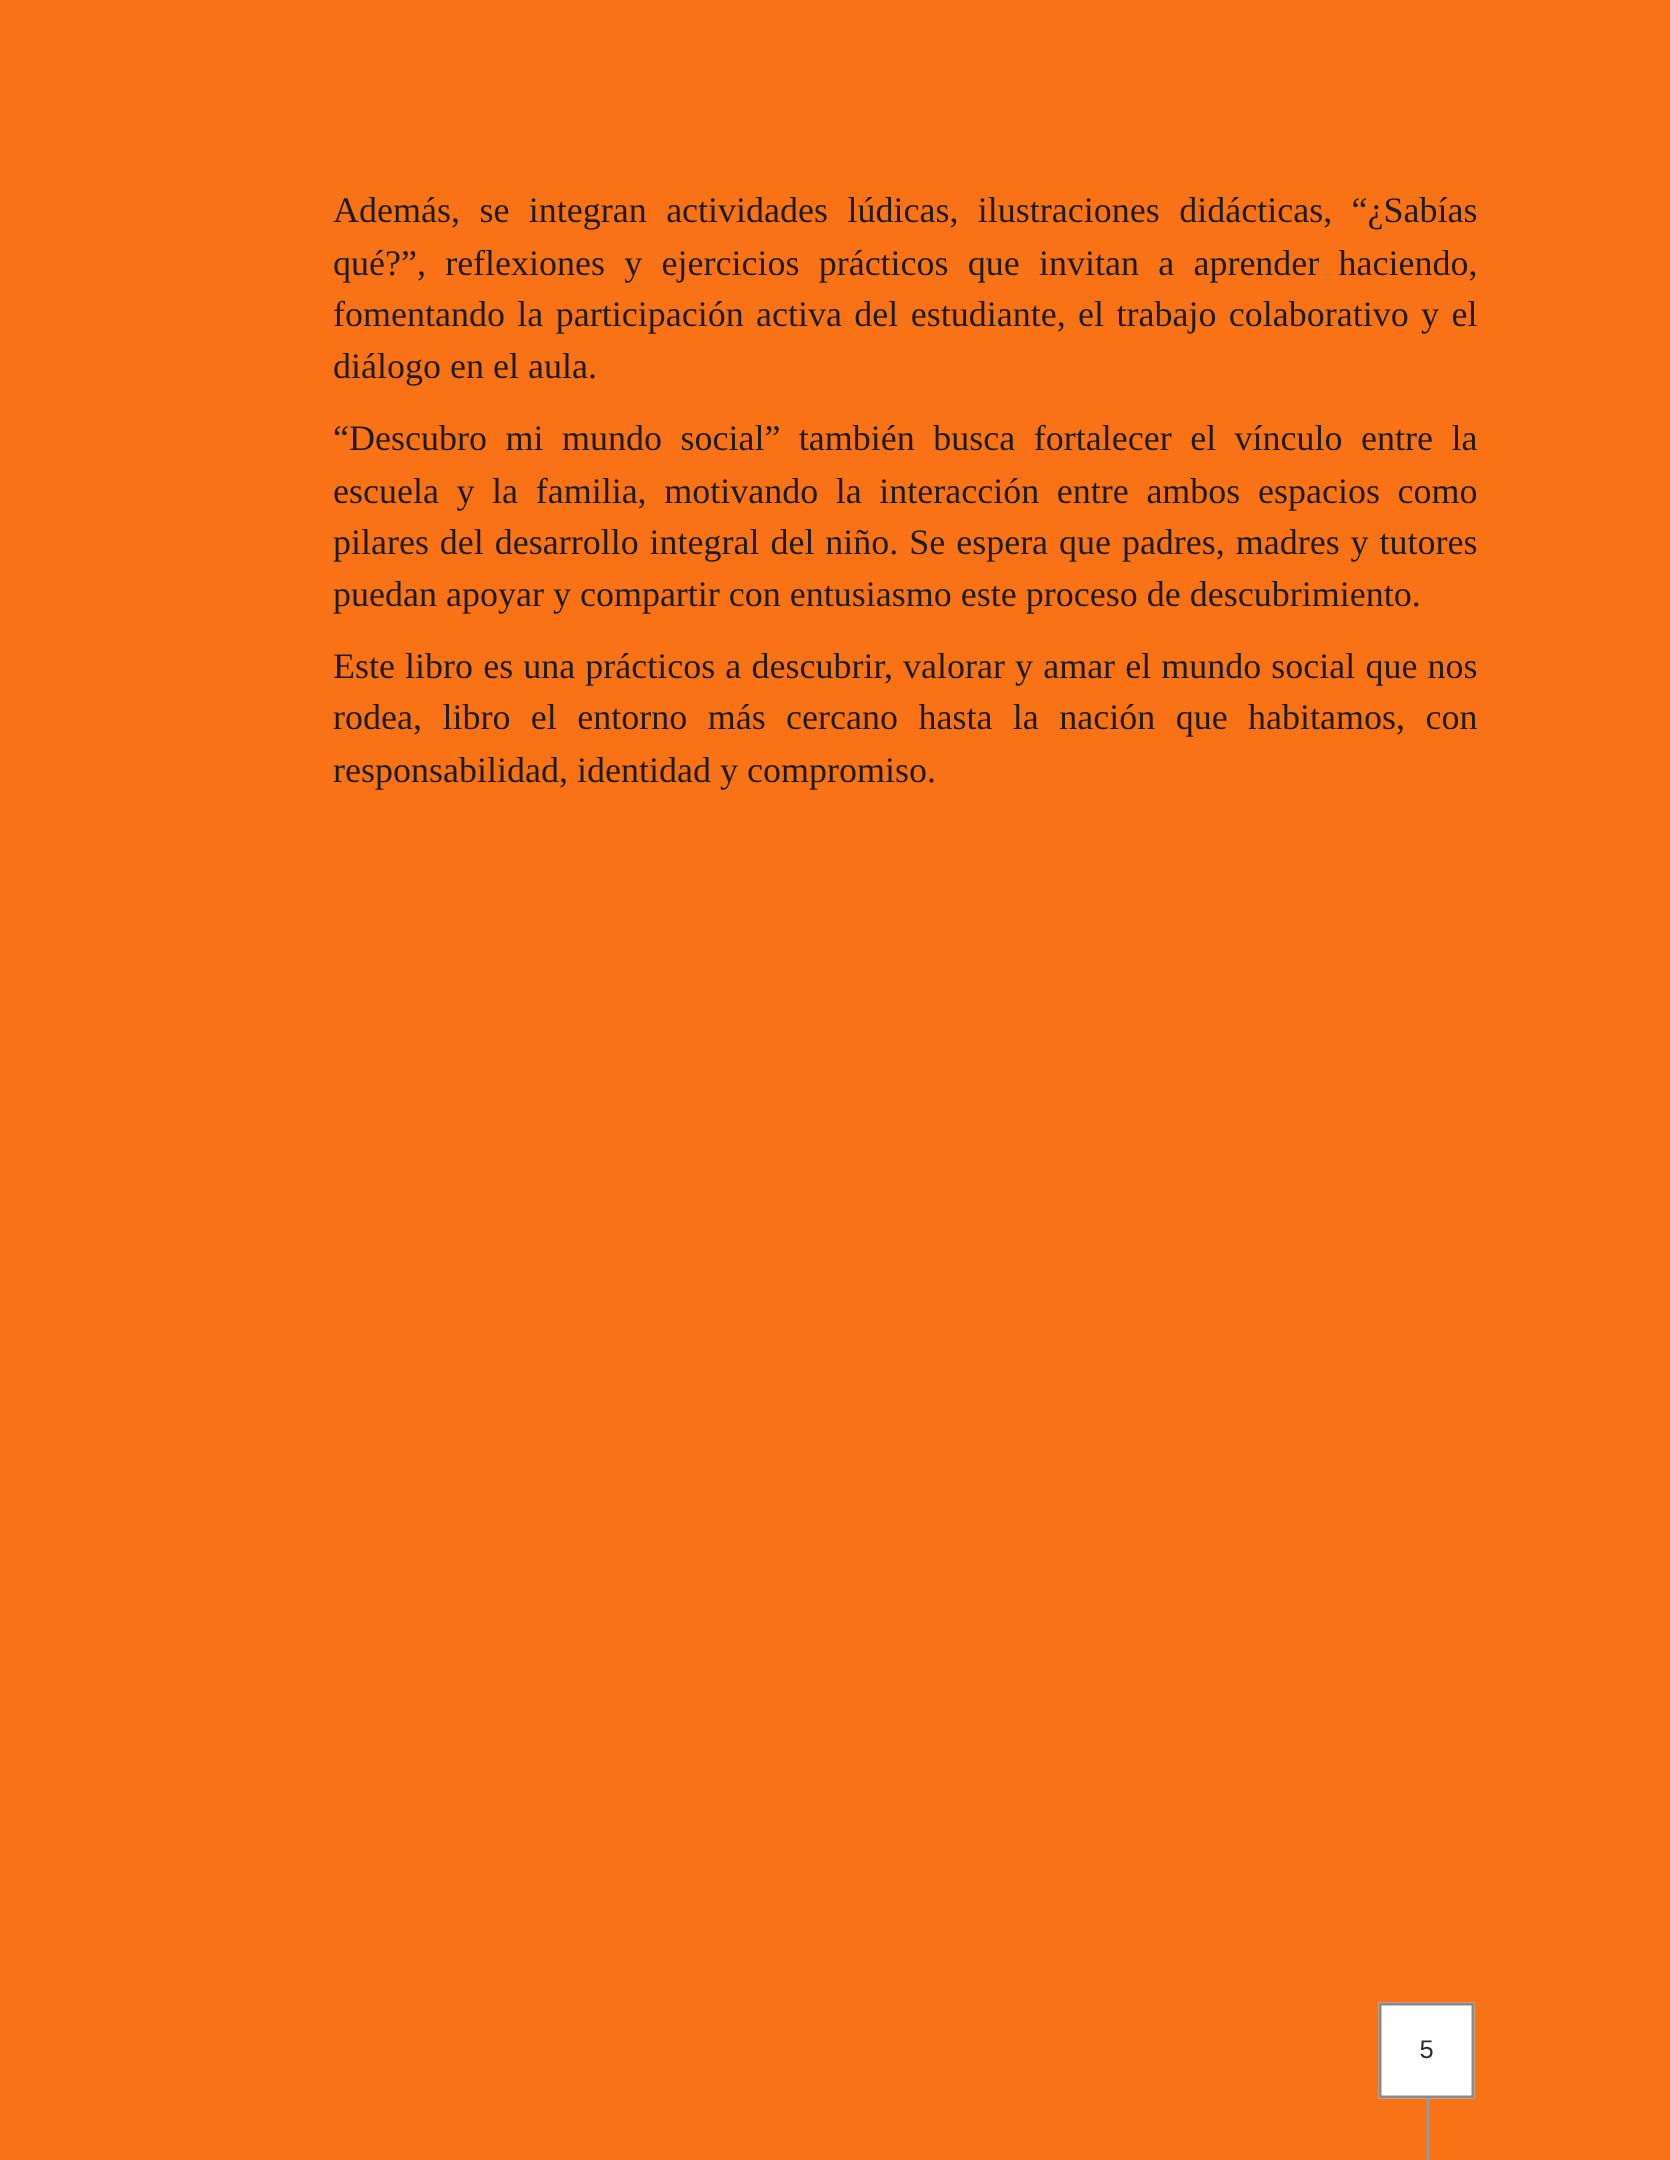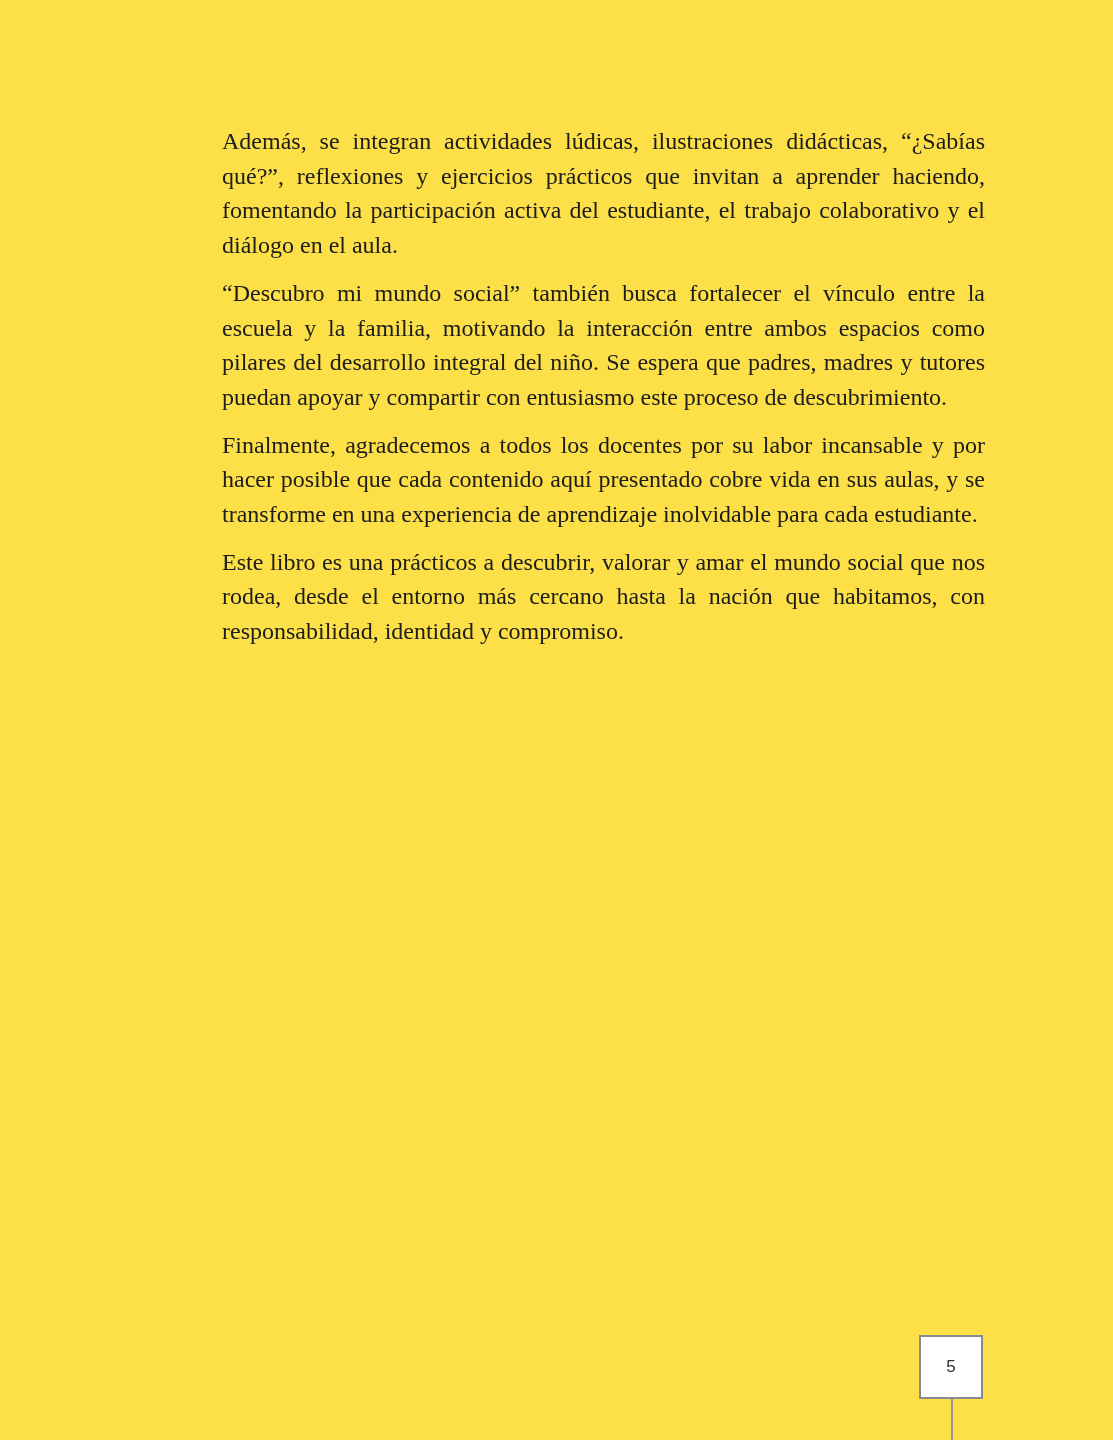--- a/index.html
+++ b/index.html
@@ -4,21 +4,21 @@
 <style>
   html, body {
     margin: 0;
     padding: 0;
     background: #ffffff;
   }
   .page {
     position: relative;
     width: 1113px;
     height: 1440px;
-    background: #fde047;
+    background: #f97316;
     overflow: hidden;
     font-family: "Liberation Serif", "DejaVu Serif", serif;
   }
   .text-block {
     position: absolute;
     left: 222px;
     top: 124px;
     width: 763px;
     color: #1c1c1c;
     font-size: 24px;
@@ -60,22 +60,21 @@
   }
 </style>
 </head>
 <body>
 
 <div class="page">
 
   <div class="text-block">
     <p class="para"><span>Además, se integran actividades lúdicas, ilustraciones didácticas, “¿Sabías qué?”, reflexiones y ejercicios prácticos que invitan a aprender haciendo, fomentando la participación activa del estudiante, el trabajo colaborativo y el diálogo en el aula.</span></p>
     <p class="para"><span class="bold">“Descubro mi mundo social”</span><span> también busca fortalecer el vínculo entre la escuela y la familia, motivando la interacción entre ambos espacios como pilares del desarrollo integral del niño. Se espera que padres, madres y tutores puedan apoyar y compartir con entusiasmo este proceso de descubrimiento.</span></p>
-    <p class="para"><span>Finalmente, agradecemos a todos los docentes por su labor incansable y por hacer posible que cada contenido aquí presentado cobre vida en sus aulas, y se transforme en una experiencia de aprendizaje inolvidable para cada estudiante.</span></p>
-    <p class="para"><span>Este libro es una prácticos a </span><span class="bold">descubrir, valorar y amar el mundo social que nos rodea</span><span>, desde el entorno más cercano hasta la nación que habitamos, con responsabilidad, identidad y compromiso.</span></p>
+    <p class="para"><span>Este libro es una prácticos a </span><span class="bold">descubrir, valorar y amar el mundo social que nos rodea</span><span>, libro el entorno más cercano hasta la nación que habitamos, con responsabilidad, identidad y compromiso.</span></p>
   </div>
 
   <div class="page-number-box">
     <span class="page-number">5</span>
   </div>
 
   <div class="page-number-line"></div>
 
 </div>
 

